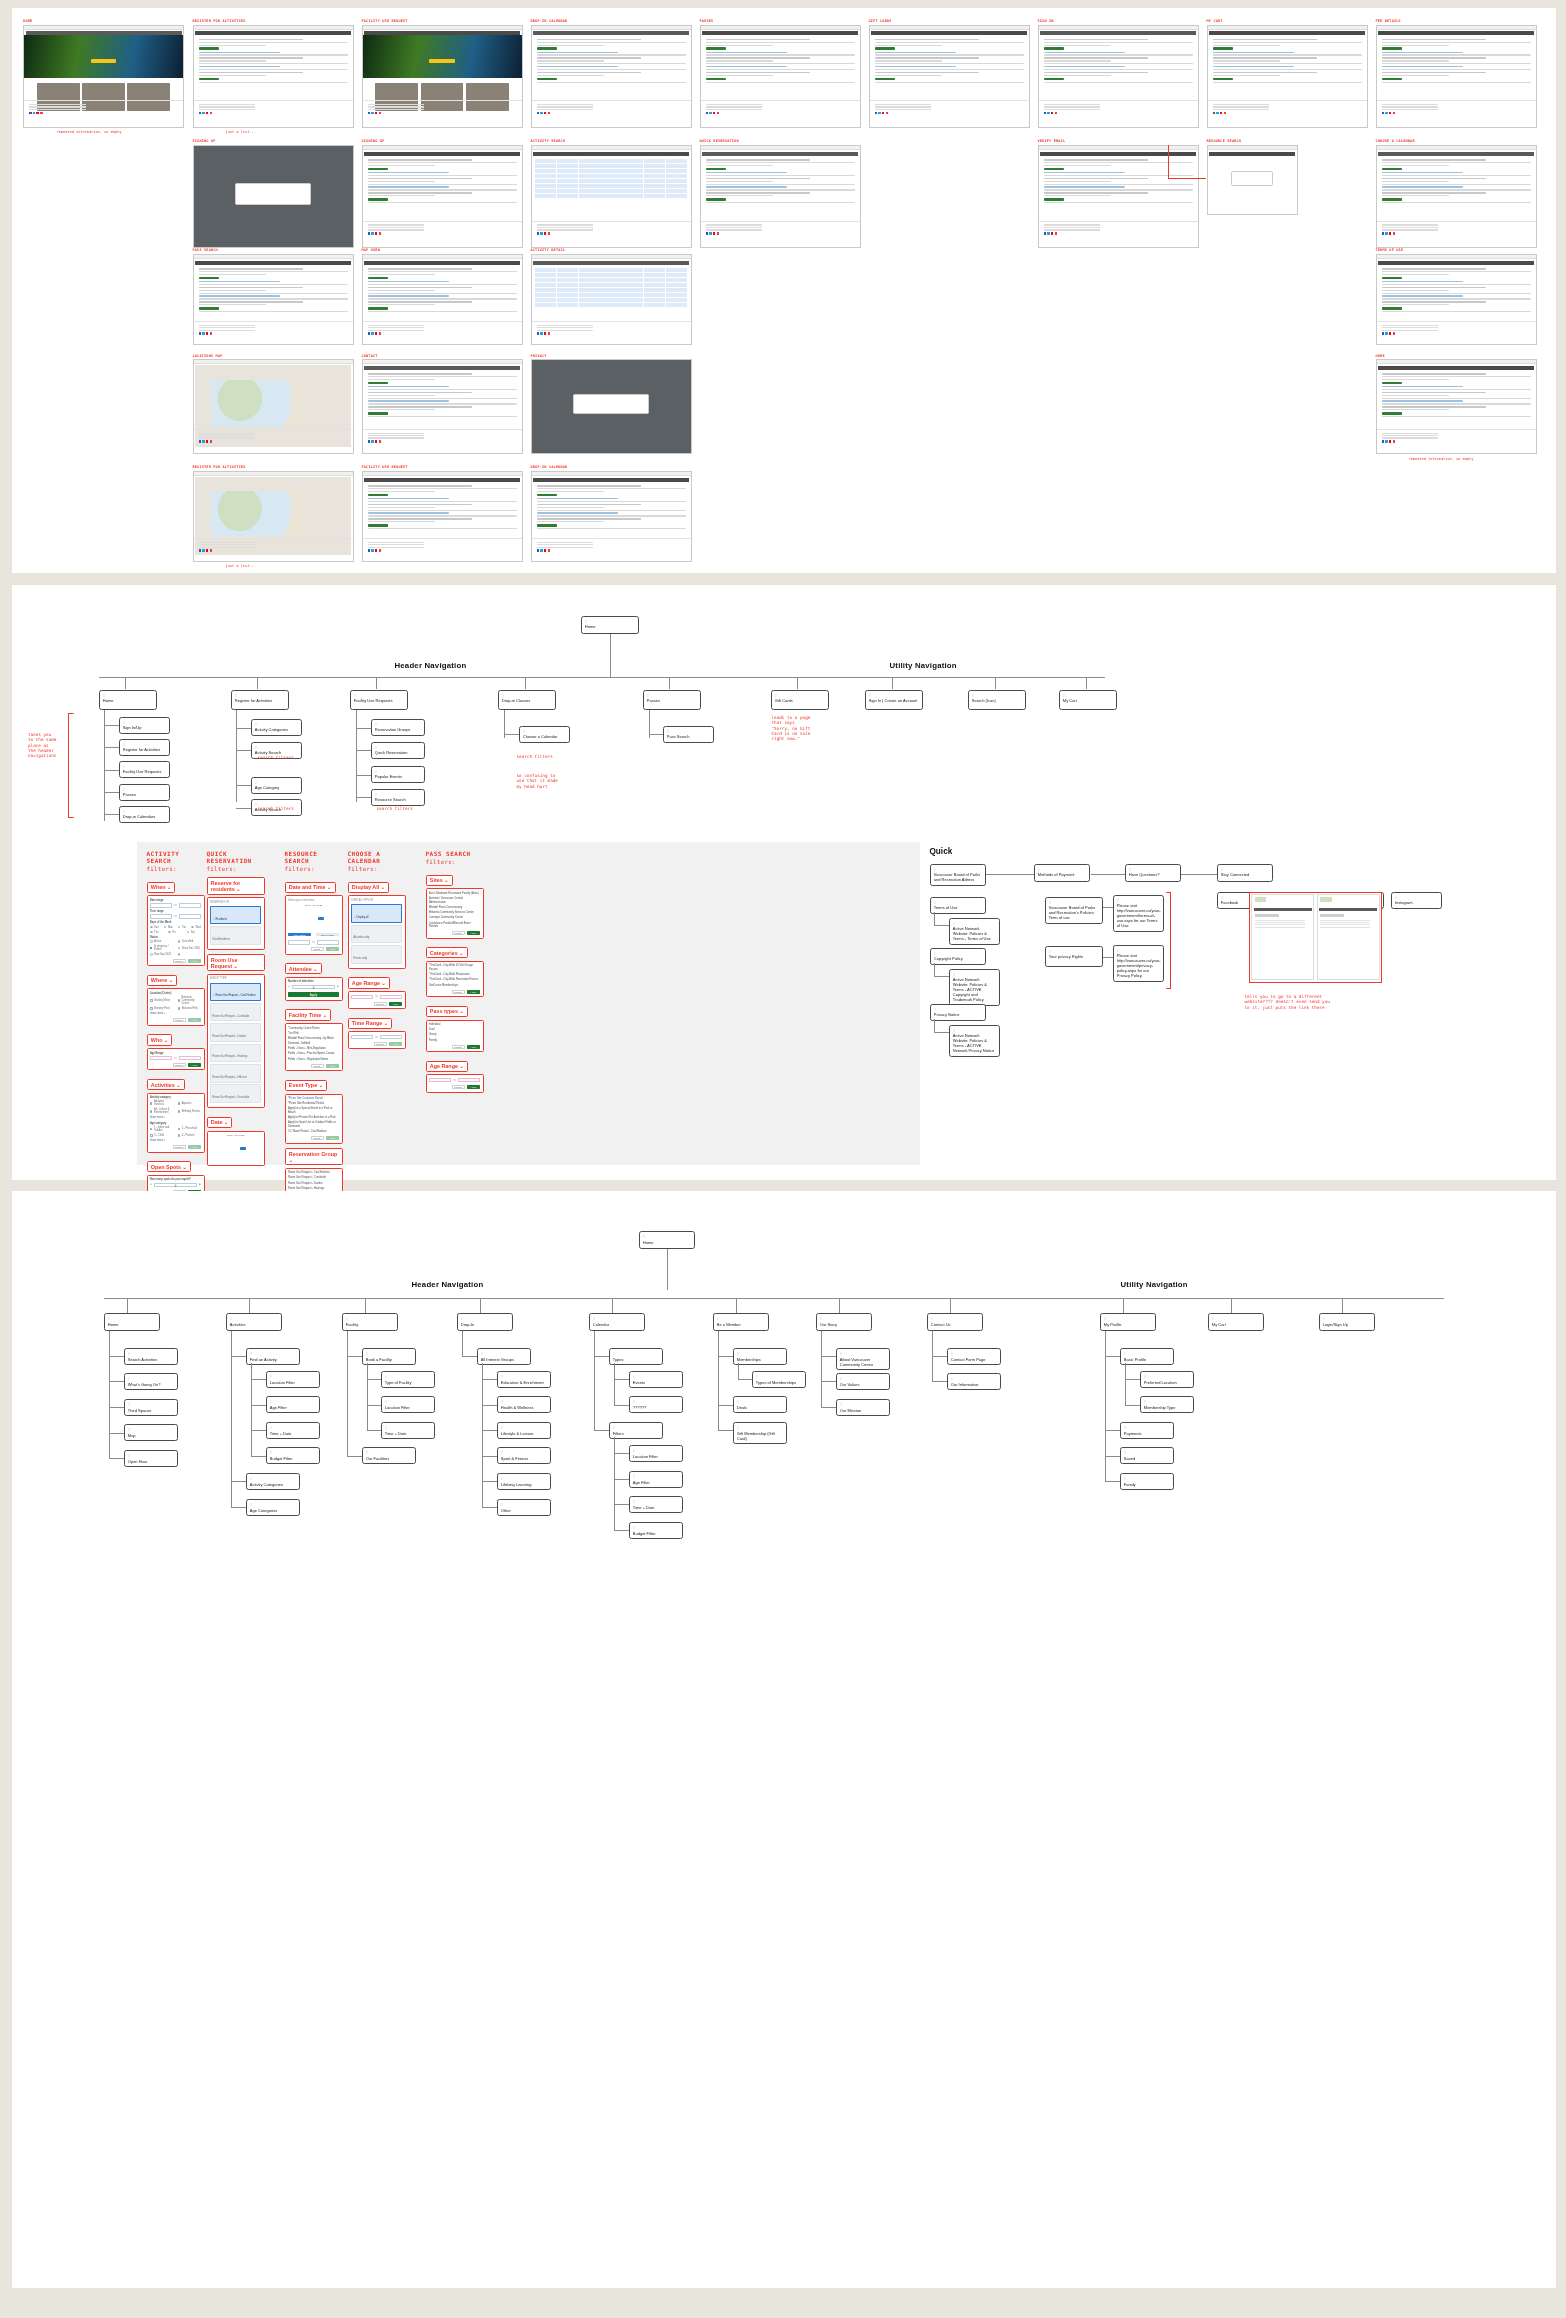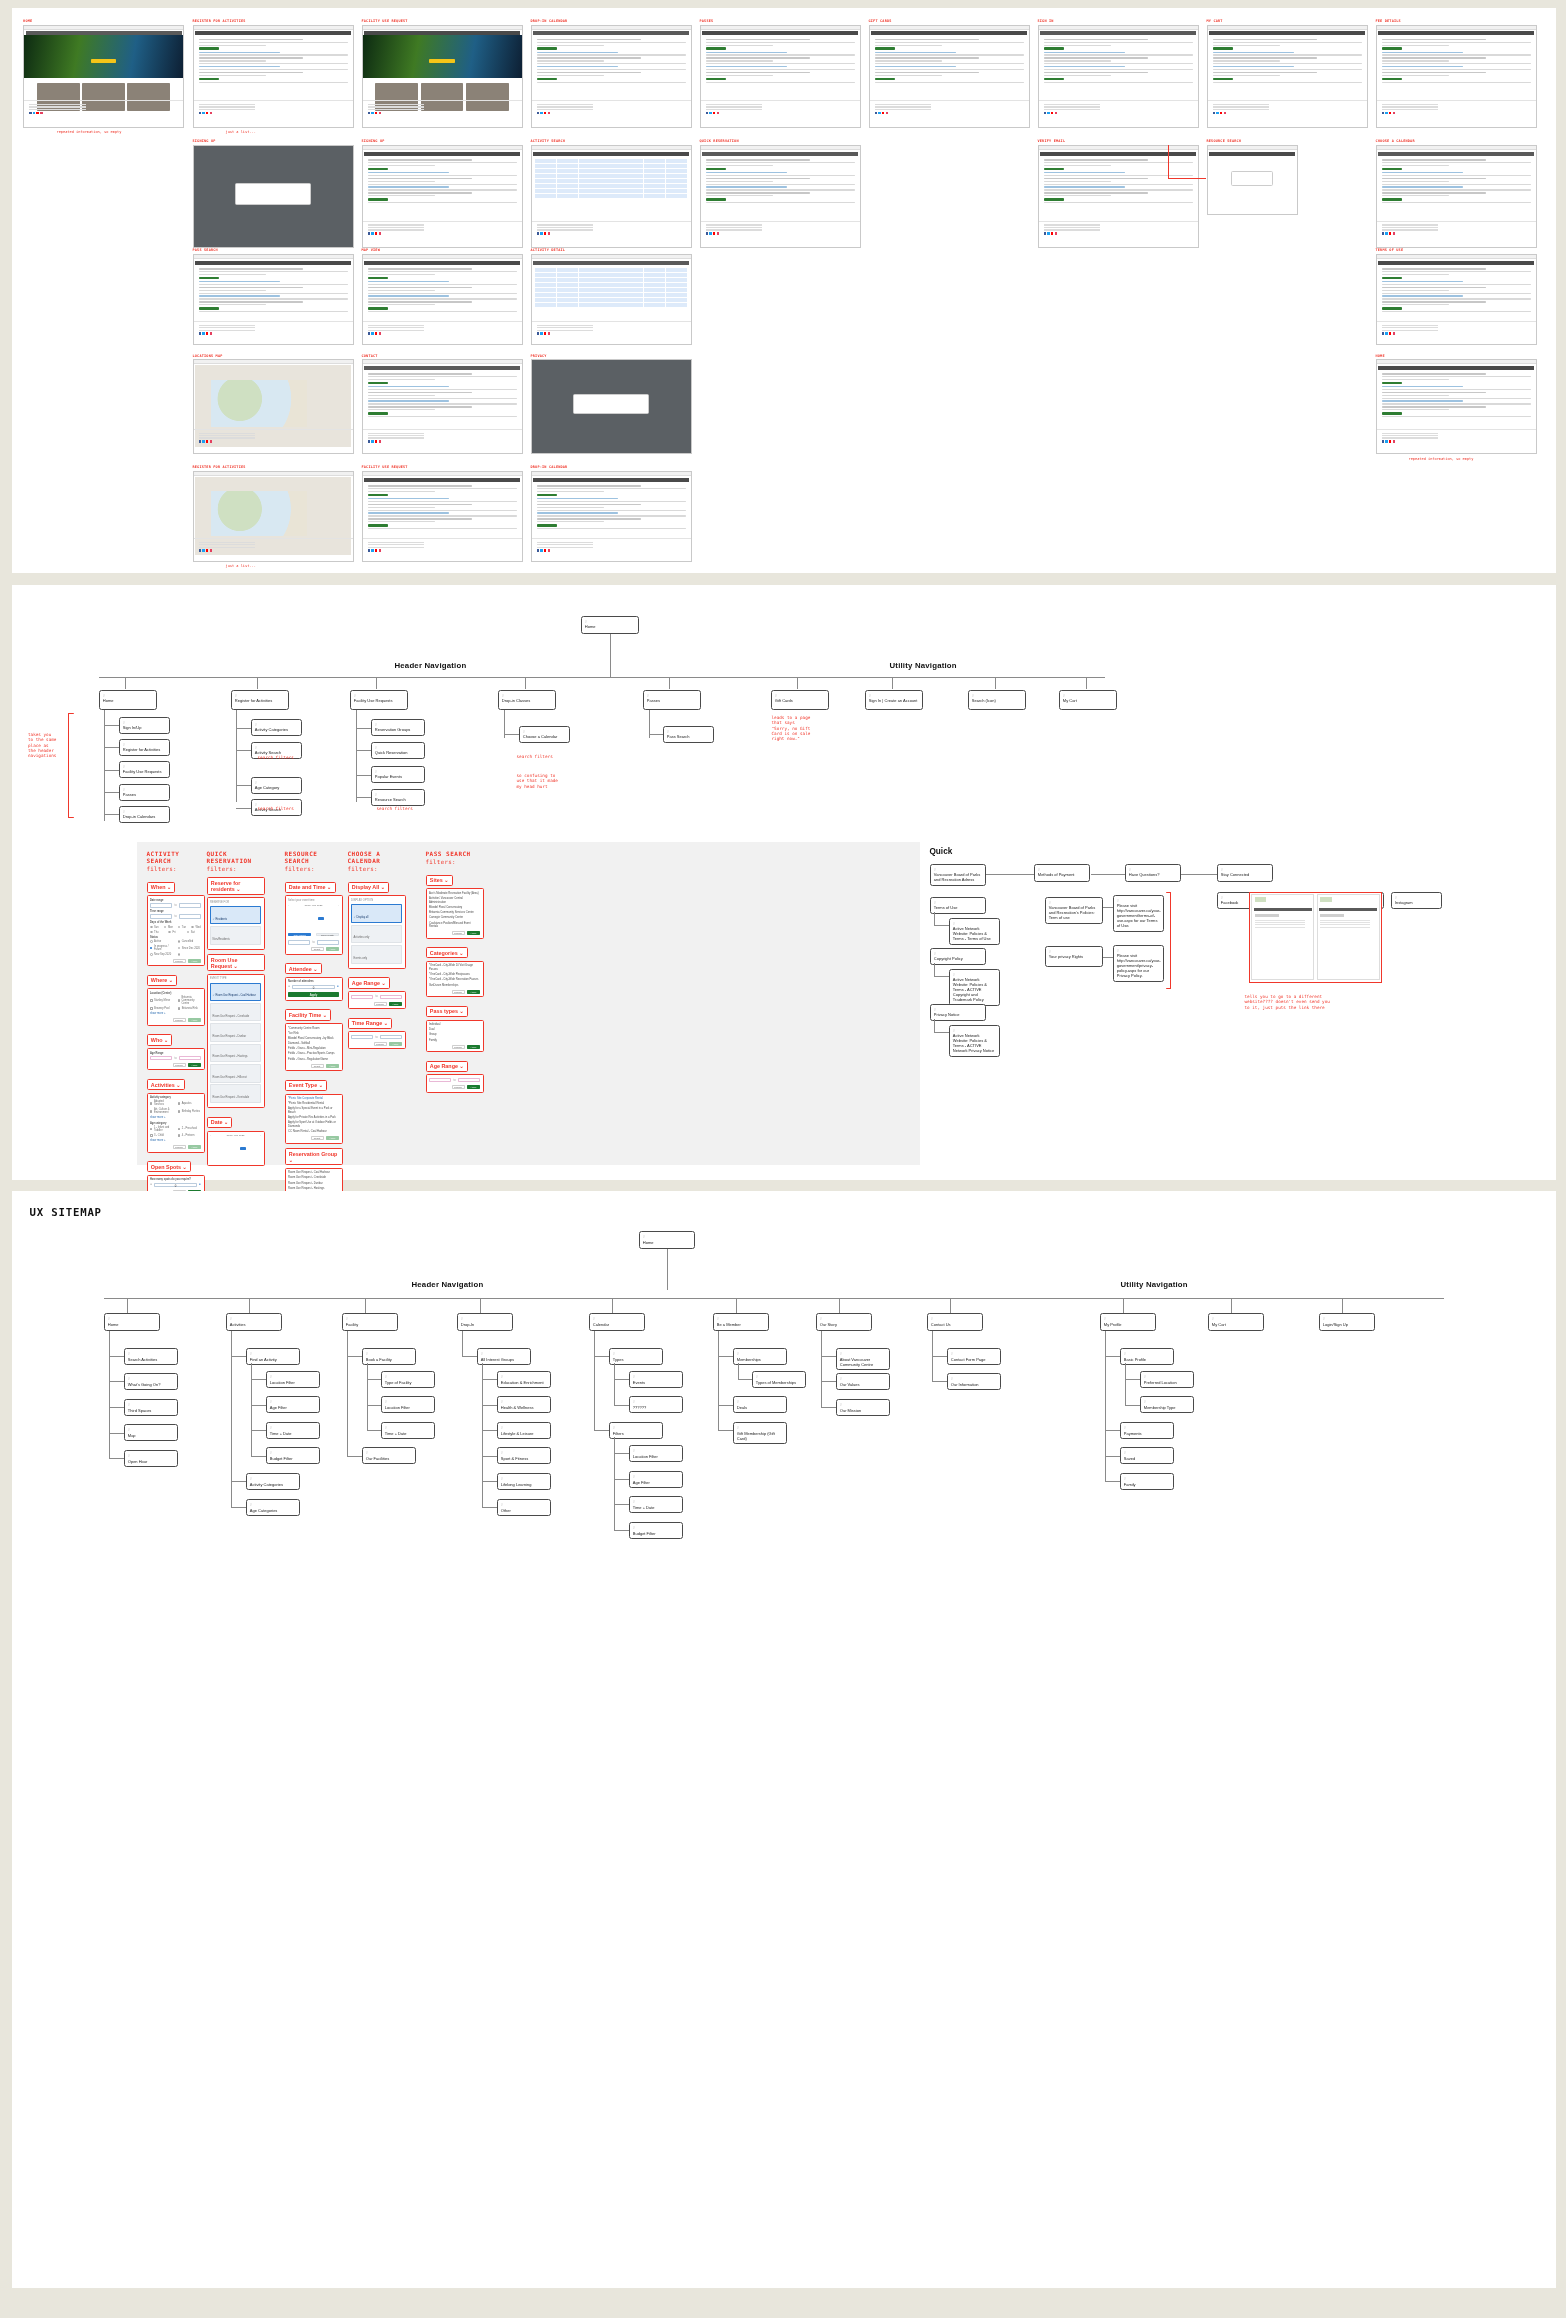--- a/index.html
+++ b/index.html
@@ -1787,21 +1787,20 @@
           <div class="ln"></div>
         </div>
       </div>
       <div class="note" style="left: 1233px; top: 409px;">tells you to go to a different
 website???? doesn't even send you
 to it, just puts the link there</div>
     </div>
 </div>
 
 <div class="board" id="sec-ux">
-  <div class="sec3-title">UX SITEMAP</div>
   <div class="canvas" id="ux-canvas">
       <div class="node" style="left: 627px; top: 40px; width: 56px; min-height: 18px;">
         <span class="hash">#</span>
         <span class="lbl">Home</span>
       </div>
       <div class="line v" style="left: 655px; top: 58px; height: 41px;"></div>
       <div class="navlabel" style="left: 400px; top: 89px;">Header Navigation</div>
       <div class="navlabel" style="left: 1109px; top: 89px;">Utility Navigation</div>
       <div class="line h" style="left: 92px; top: 107px; width: 1340px;"></div>
       <div class="line v" style="left: 115px; top: 107px; height: 15px;"></div>

